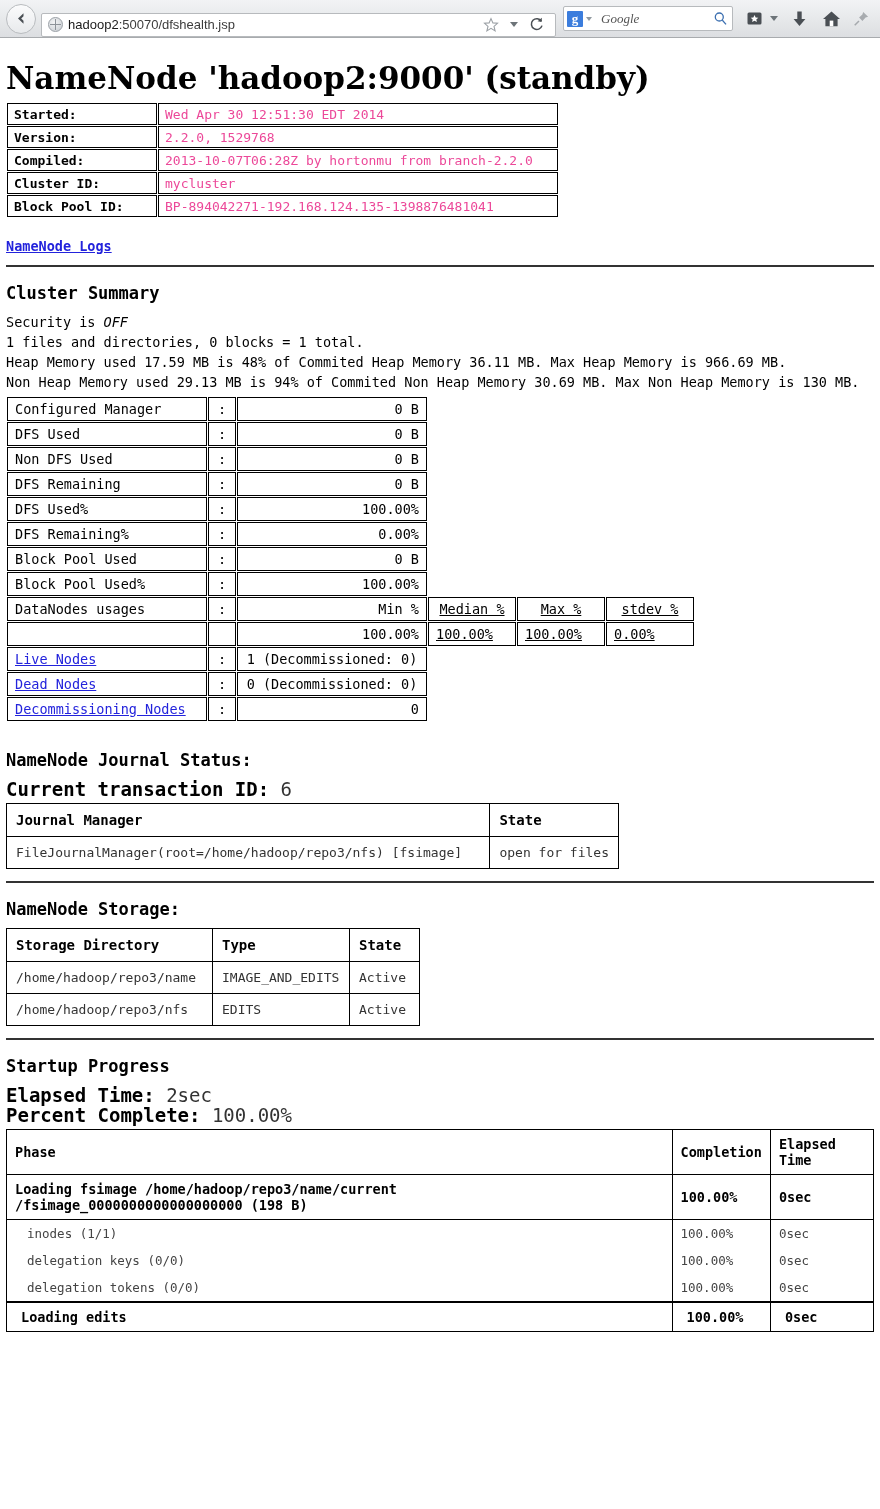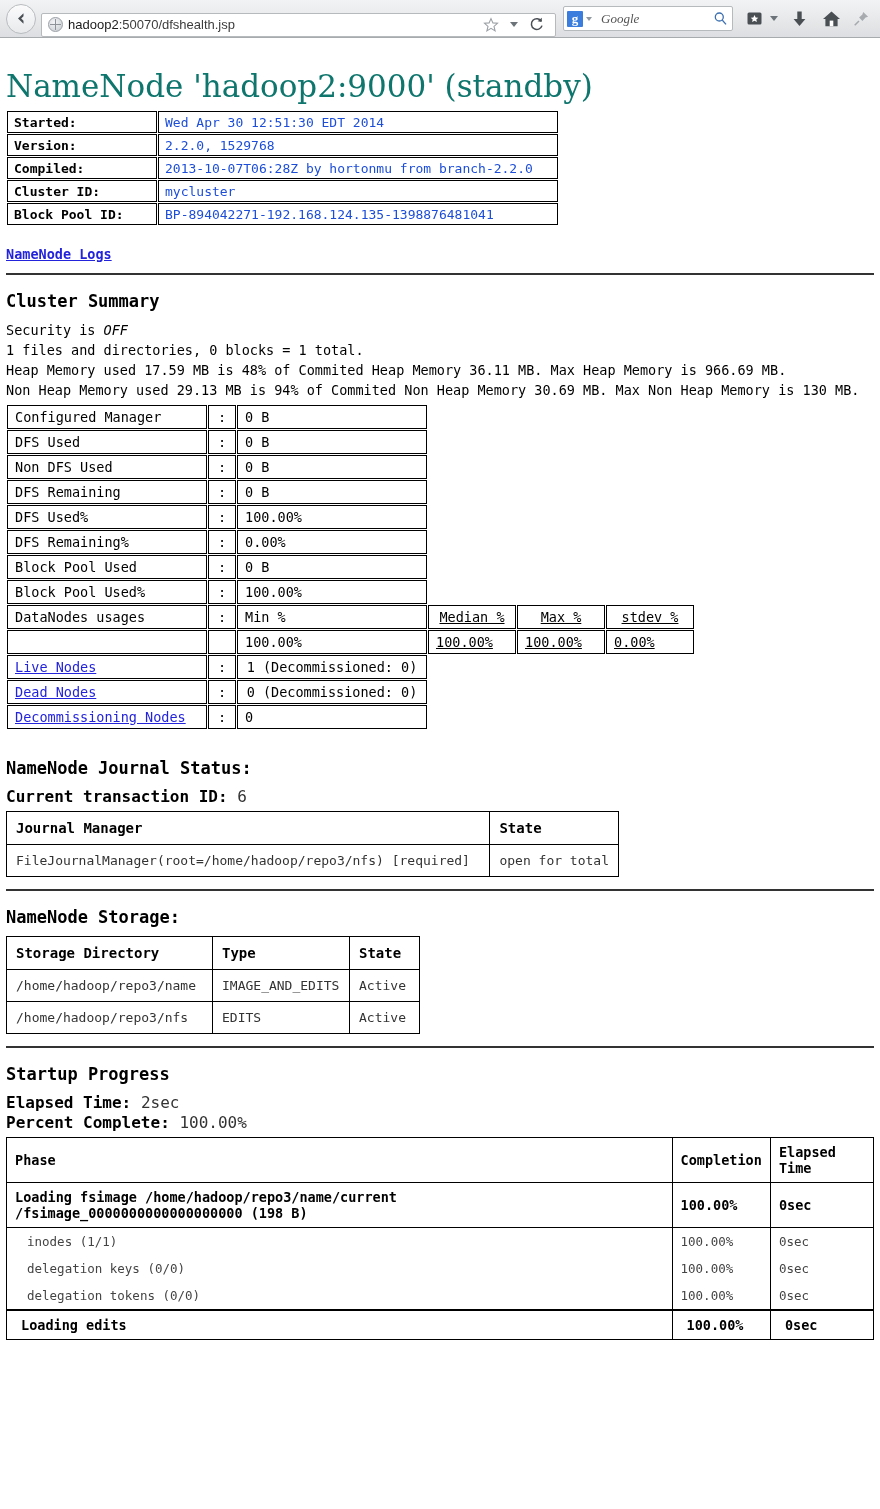--- a/index.html
+++ b/index.html
@@ -75,22 +75,22 @@
     border-top:5px solid #6d7479;
   }
 
   
   #page{
     width:880px; height:1471px; background:#fff;
     padding:0 6px; overflow:hidden; position:relative;
   }
   h1#page-title{
     font-family:"DejaVu Serif","Liberation Serif",serif;
-    font-size:31px; font-weight:normal; color:#0f766e;
-    margin:30px 0 0 0; letter-spacing:0px;
+    font-size:31px; font-weight:bold; color:#000000;
+    margin:22px 0 0 0; letter-spacing:0px;
   }
   h2.section{
     font-family:"DejaVu Sans Mono",monospace;
     font-size:17px; font-weight:bold; color:#000;
     margin:16px 0 9px 0;
   }
   hr.rule{
     border:none; border-top:2px solid #333; margin:10px 0 13px 0; height:0;
   }
   a.link{color:#2323dc; text-decoration:underline;}
@@ -102,37 +102,37 @@
 
   
   table.info{
     border-collapse:separate; border-spacing:1px;
     font-size:13px; margin-top:6px;
   }
   table.info td{
     border:1px solid #000; padding:2px 6px; vertical-align:middle; height:22px;
   }
   table.info td.k{font-weight:bold; width:150px; white-space:nowrap;}
-  table.info td.v{width:400px; color:#1d4ed8;}
+  table.info td.v{width:400px; color:#ec4899;}
 
   
   .summary-text{font-size:13.5px; line-height:20px; color:#000; margin:0;}
   .summary-text i{font-style:italic;}
 
   
   table.cap{
     border-collapse:separate; border-spacing:1px;
     font-size:13.5px; margin-top:4px;
   }
   table.cap td{
     border:1px solid #000; padding:2px 7px; height:24px; vertical-align:middle;
   }
   td.c-label{width:200px; text-align:left; padding-left:14px;}
   td.c-colon{width:28px; text-align:center;}
-  td.c-value{width:190px; text-align:left;}
+  td.c-value{width:190px; text-align:right;}
   td.c-extra{width:88px; text-align:center;text-decoration:underline;}
   td.c-blank{border:1px solid #000;}
   td.nb{border:none !important;}
 
   
   table.journal{
     border-collapse:collapse; font-size:13px; margin-top:4px; width:613px;
   }
   table.journal th, table.journal td{
     border:1px solid #000; padding:8px 9px; text-align:left; vertical-align:middle;
@@ -161,21 +161,21 @@
   }
   table.startup th{font-weight:bold; font-size:13.5px;}
   .ph-col{width:665px;}
   .cm-col{width:98px;}
   .et-col{width:103px;}
   tr.phase-main td{font-weight:bold; font-size:13.5px; color:#000;}
   tr.phase-step td{color:#444; font-size:12.5px; border-top:none; border-bottom:none;}
   tr.phase-step td.step-name{padding-left:20px;}
   tr.phase-last td{border-top:2px solid #000;padding-left:14px;}
   .nowrap{white-space:nowrap;}
-  .kvline{font-size:16px; line-height:20px;}
+  .kvline{font-size:19px; line-height:20px;}
   .kvline b{font-weight:bold;}
   .kvline span.val{font-weight:normal; color:#333;}
 </style>
 </head>
 <body>
 
 <div id="browser-chrome">
 
   <div class="nav-back">
     <svg width="15" height="15" viewBox="0 0 15 15">
@@ -390,22 +390,22 @@
 
   <table class="journal">
     <thead>
       <tr>
         <th class="jm-col">Journal Manager</th>
         <th>State</th>
       </tr>
     </thead>
     <tbody>
       <tr>
-        <td class="nowrap">FileJournalManager(root=/home/hadoop/repo3/nfs) [required]</td>
-        <td class="nowrap">open for total</td>
+        <td class="nowrap">FileJournalManager(root=/home/hadoop/repo3/nfs) [fsimage]</td>
+        <td class="nowrap">open for files</td>
       </tr>
     </tbody>
   </table>
 
   <hr class="rule" style="margin-top:12px">
 
   <h2 class="section">NameNode Storage:</h2>
 
   <table class="storage">
     <thead>

